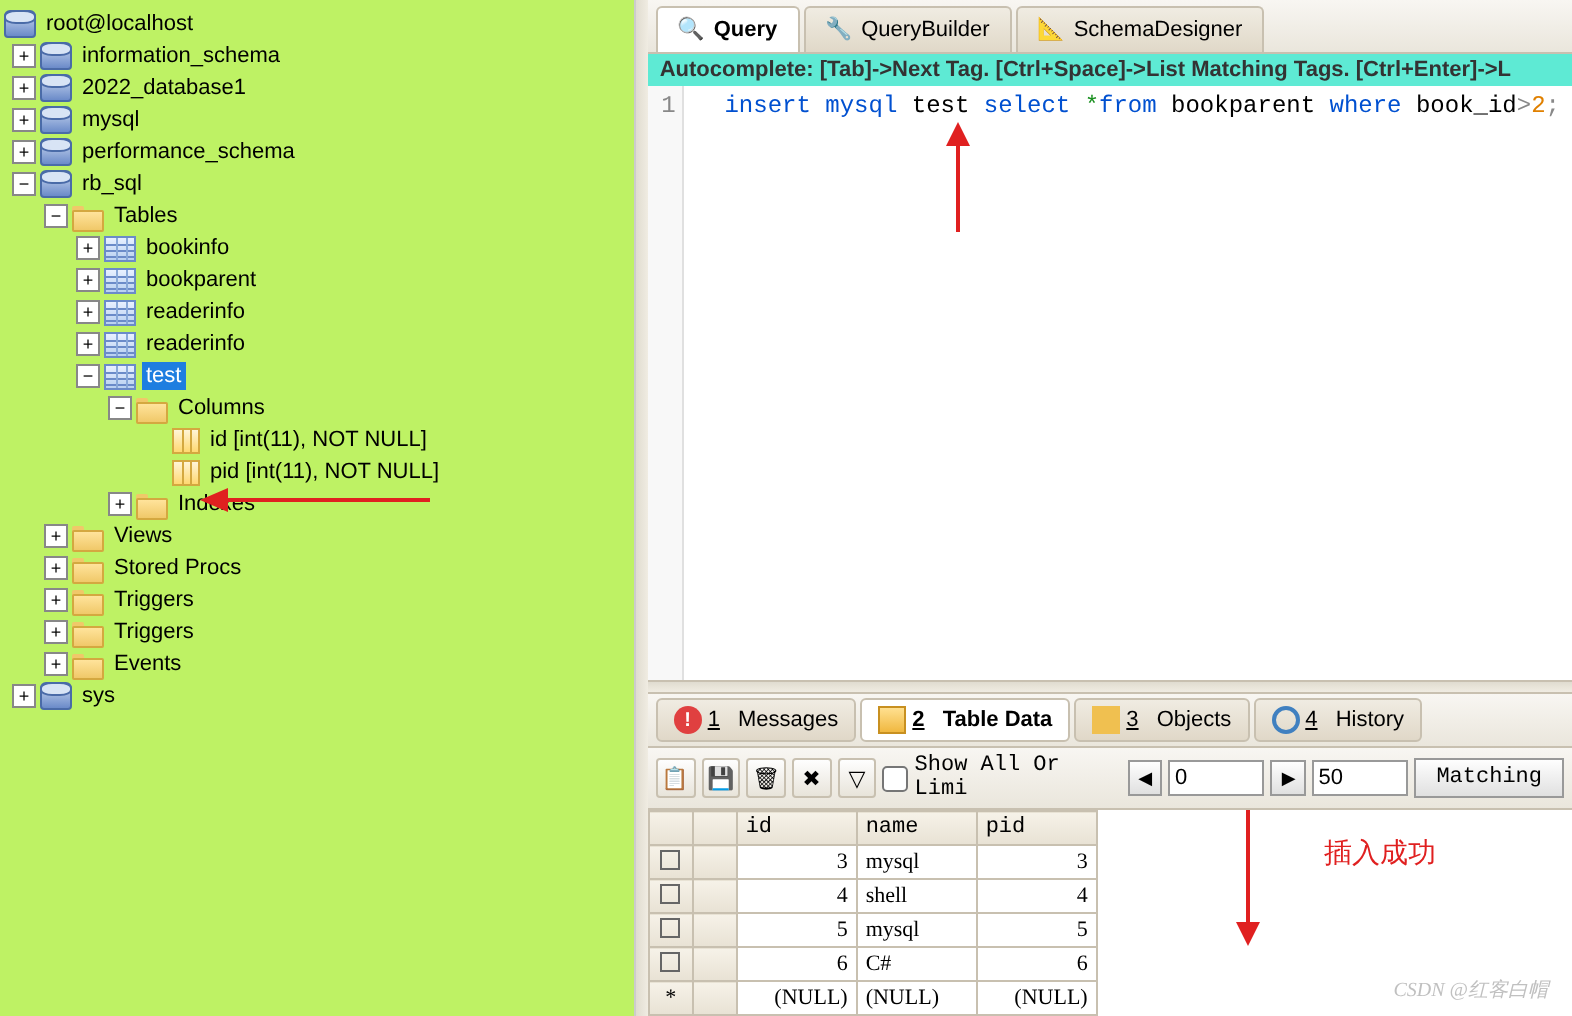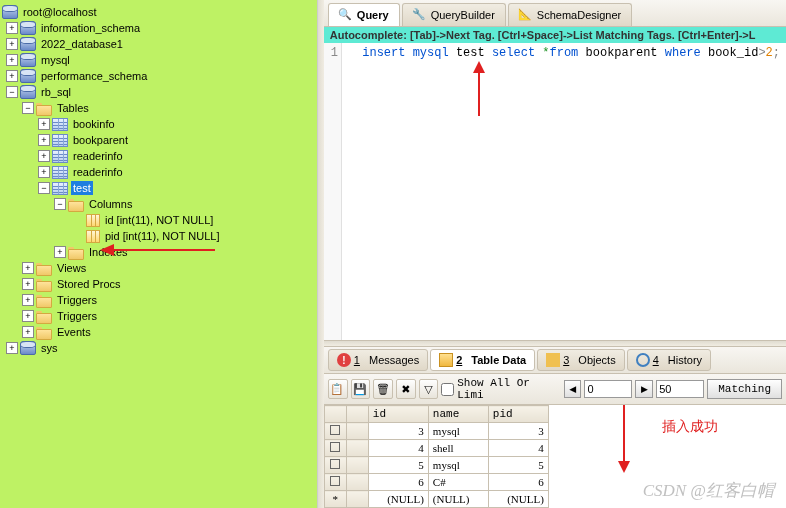--- a/index.html
+++ b/index.html
@@ -47,21 +47,21 @@
     .num-input { width: 48px; height: 18px; border: 1px solid #999; font-size: 11px; padding: 0 2px; }
     .refresh-btn { height: 20px; padding: 0 10px; border: 1px solid #999; background: linear-gradient(#fefefe, #e0e0e0); font-family: "Courier New", monospace; font-size: 11px; cursor: pointer; }
     .arrow-btn { width: 18px; height: 18px; border: 1px solid #999; background: linear-gradient(#fefefe, #e0e0e0); cursor: pointer; display: inline-flex; align-items: center; justify-content: center; font-size: 9px; }
     .data-grid { overflow: auto; }
     .data-grid table { border-collapse: collapse; font-size: 11px; font-family: Tahoma; }
     .data-grid th, .data-grid td { border: 1px solid #c8c0b0; padding: 1px 4px; text-align: left; height: 17px; }
     .data-grid th { background: linear-gradient(#f6f2e8, #e8e2d4); font-weight: normal; font-family: "Courier New", monospace; }
     .data-grid .row-hdr { background: linear-gradient(#f6f2e8, #e8e2d4); width: 22px; text-align: center; }
     .data-grid .num-cell { text-align: right; }
     .row-check { width: 10px; height: 10px; border: 1px solid #666; display: inline-block; }
-    .watermark { position: absolute; bottom: 6px; right: 12px; font-size: 17px; color: rgba(140,140,140,0.55); font-family: SimSun, serif; font-style: italic; pointer-events: none; }
+    .watermark { position: absolute; bottom: 6px; right: 12px; font-size: 10px; color: rgba(140,140,140,0.55); font-family: SimSun, serif; font-style: italic; pointer-events: none; }
     .red-arrow { position: absolute; pointer-events: none; }
     .info-icon { width: 14px; height: 14px; border-radius: 50%; background: #e04040; color: #fff; display: inline-flex; align-items: center; justify-content: center; font-weight: bold; font-size: 10px; }
     .grid-icon { width: 14px; height: 14px; background: linear-gradient(#ffe090,#f0b840); border: 1px solid #c89020; display: inline-block; }
     .obj-icon { width: 14px; height: 14px; background: #f0c050; display: inline-block; position: relative; }
     .hist-icon { width: 14px; height: 14px; border-radius: 50%; border: 2px solid #4080c0; display: inline-block; position: relative; }
     .spacer-v { height: 6px; background: linear-gradient(#e0dcd0, #f0ece2); border-top: 1px solid #c8c0b0; }
     .splitter { width: 6px; background: linear-gradient(90deg,#e0dcd0,#f0ece2); cursor: col-resize; }
   </style>
 </head>
 <body>

